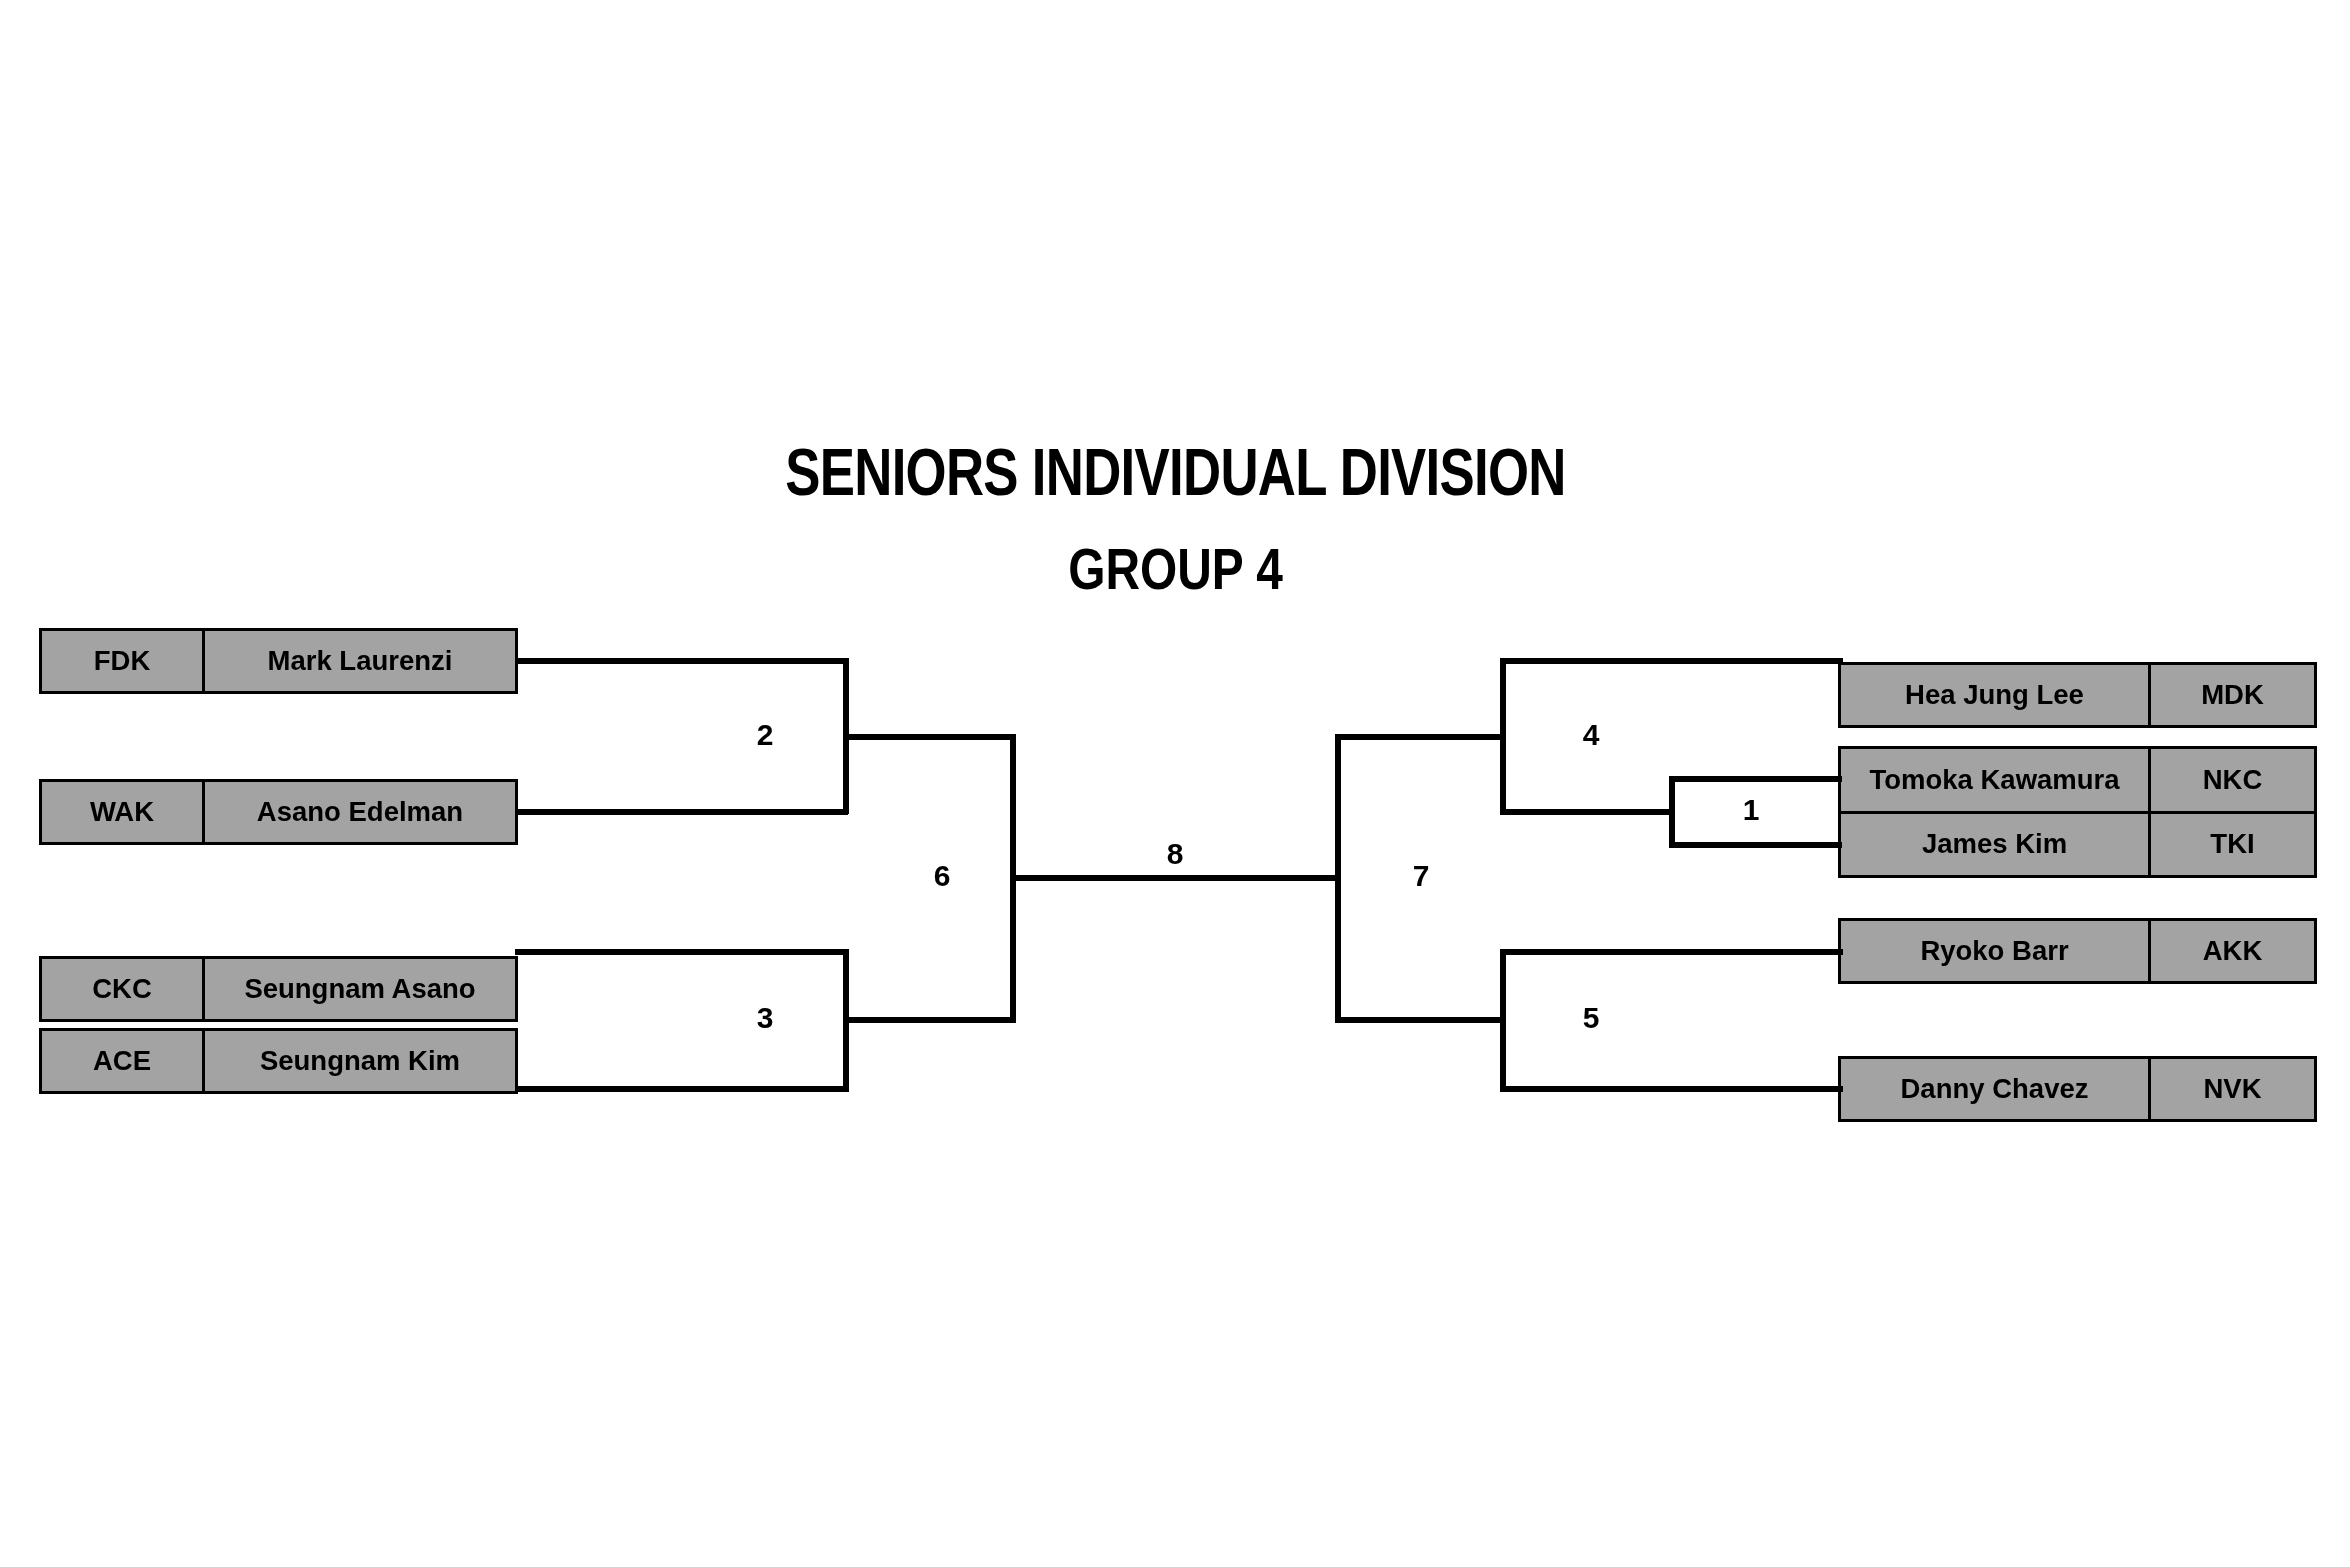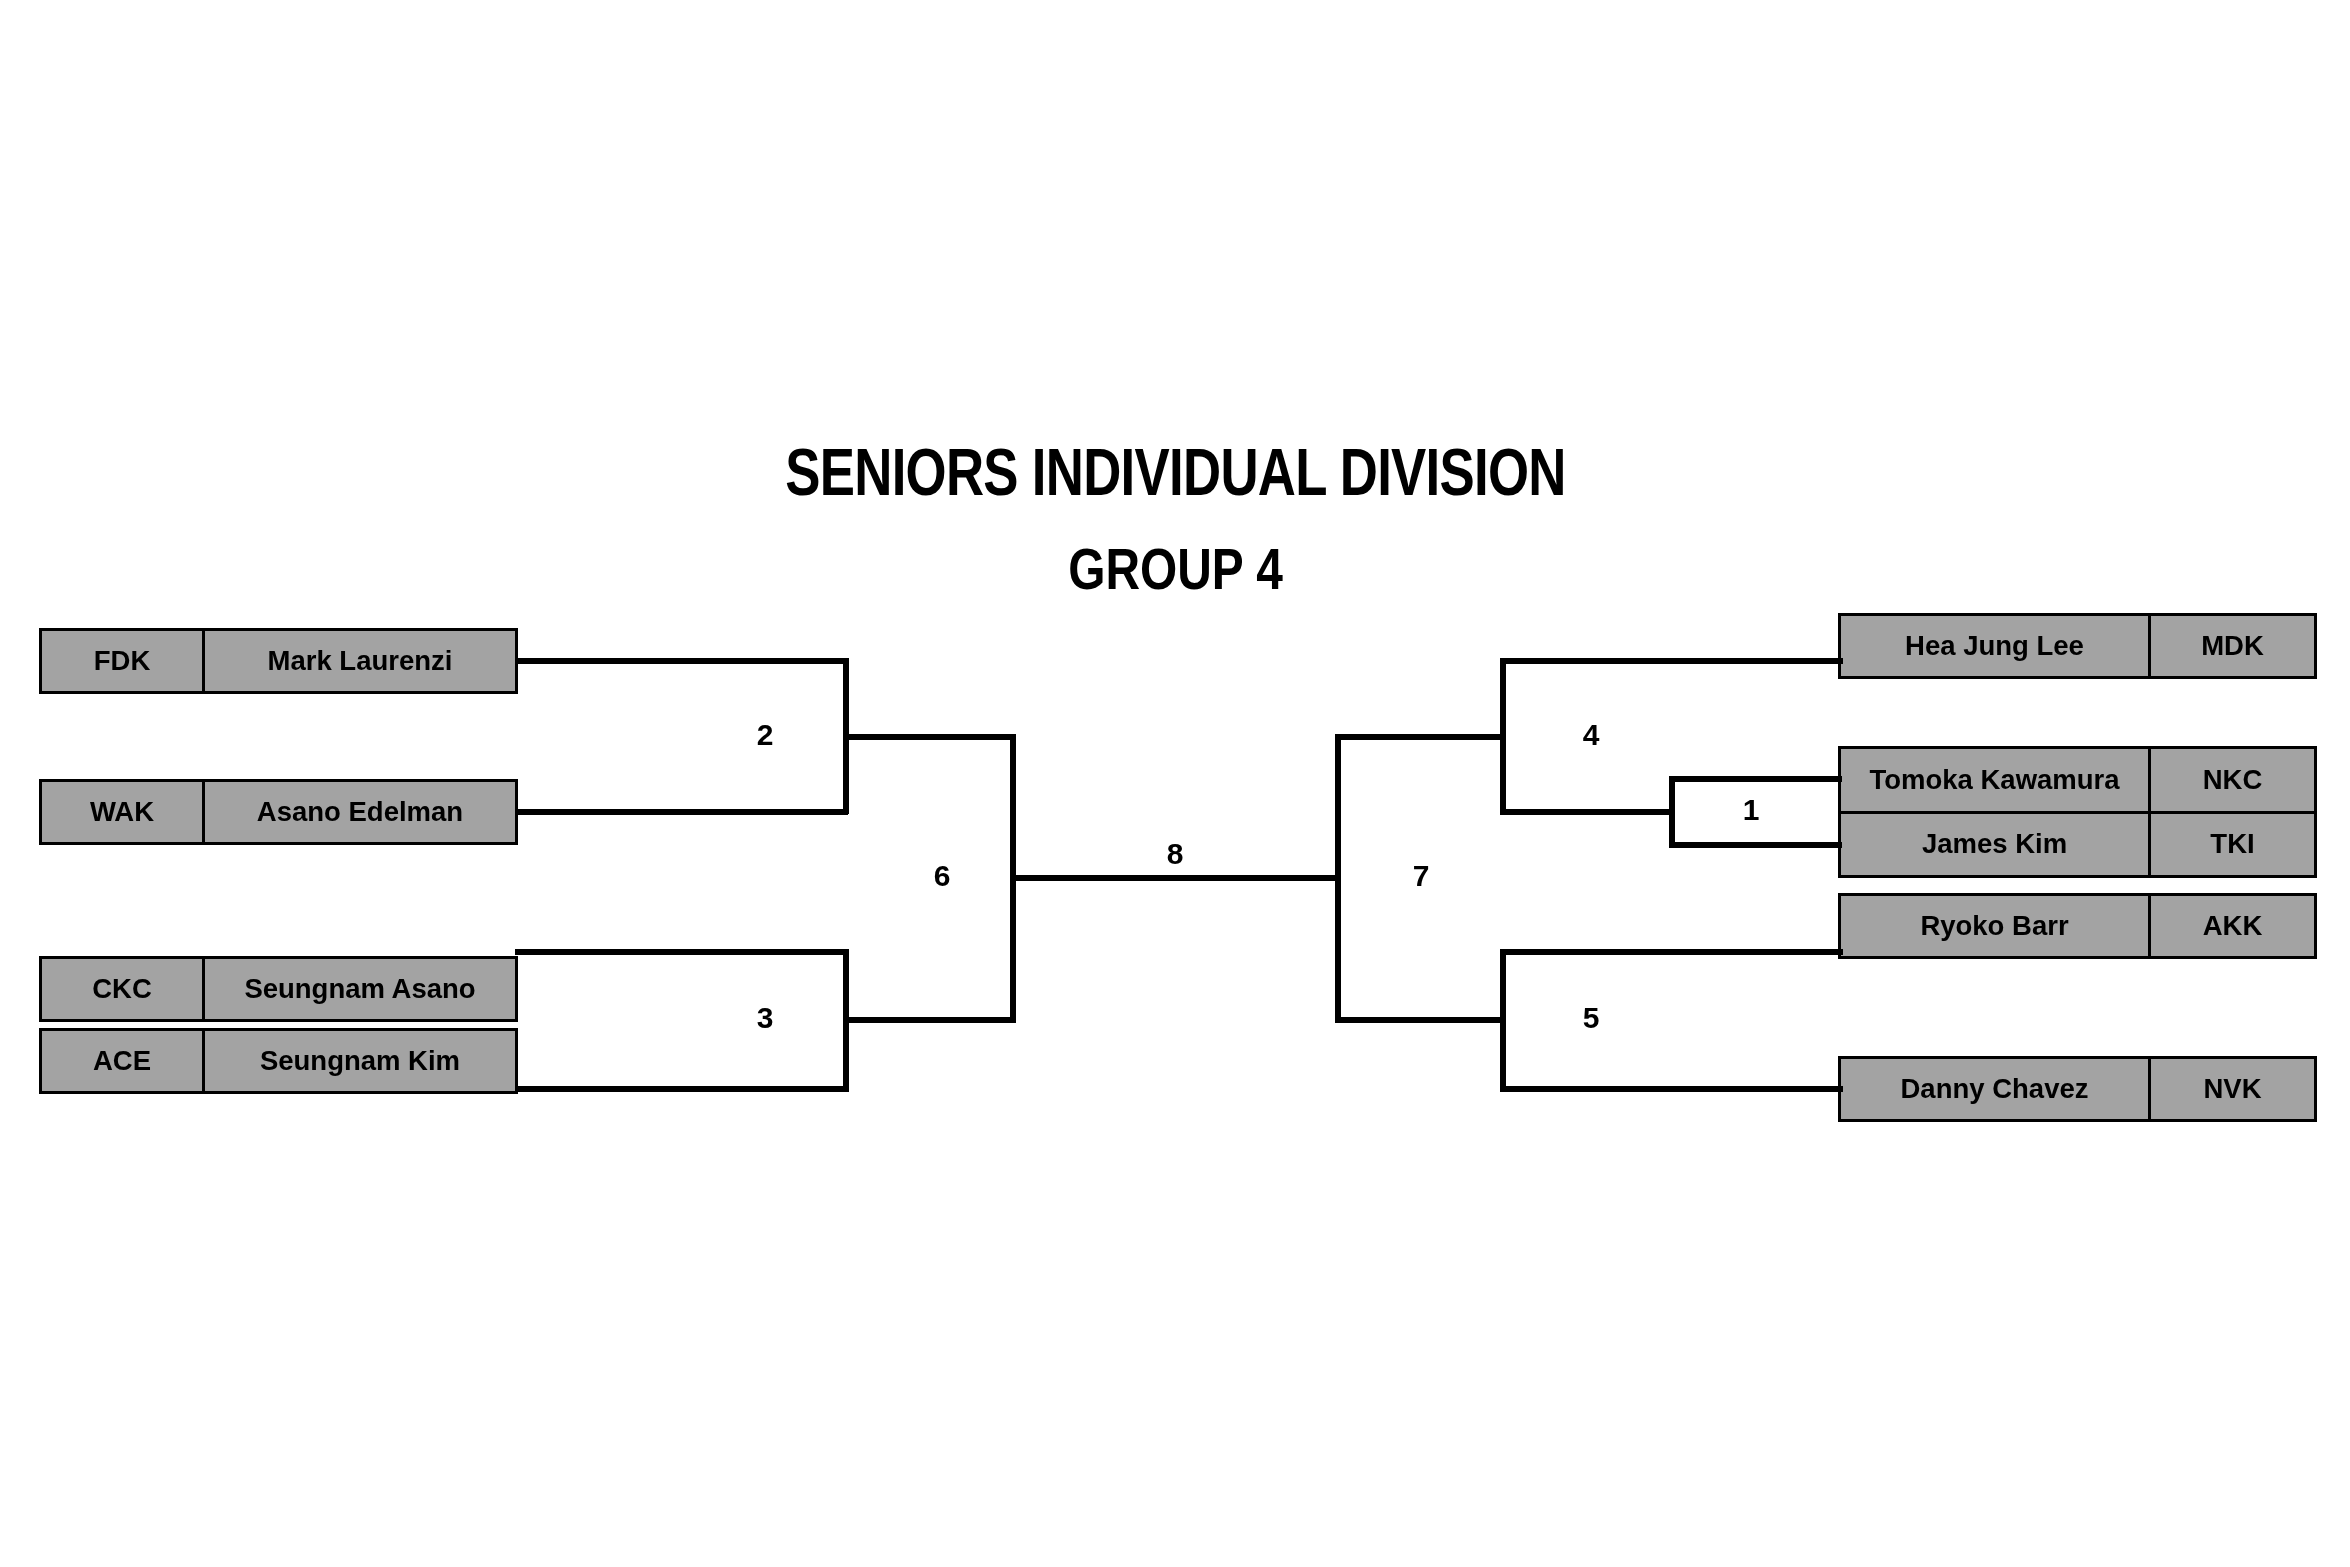--- a/index.html
+++ b/index.html
@@ -102,37 +102,37 @@
   </div>
   <div class="pbox lcol" style="top:956px">
     <div class="cell club-l">CKC</div>
     <div class="cell name-l">Seungnam Asano</div>
   </div>
   <div class="pbox lcol" style="top:1028px">
     <div class="cell club-l">ACE</div>
     <div class="cell name-l">Seungnam Kim</div>
   </div>
 
-  <div class="pbox rcol" style="top:613px">
+  <div class="pbox rcol" style="top:662px">
     <div class="cell name-r">Hea Jung Lee</div>
     <div class="cell club-r">MDK</div>
   </div>
 
   <div class="pbox rcol pair" style="top:746px">
     <div class="prow first">
       <div class="cell name-r">Tomoka Kawamura</div>
       <div class="cell club-r">NKC</div>
     </div>
     <div class="prow">
       <div class="cell name-r">James Kim</div>
       <div class="cell club-r">TKI</div>
     </div>
   </div>
 
-  <div class="pbox rcol" style="top:893px">
+  <div class="pbox rcol" style="top:918px">
     <div class="cell name-r">Ryoko Barr</div>
     <div class="cell club-r">AKK</div>
   </div>
   <div class="pbox rcol" style="top:1056px">
     <div class="cell name-r">Danny Chavez</div>
     <div class="cell club-r">NVK</div>
   </div>
 
   <div class="hline" style="left:515px;top:658px;width:333px"></div>
   <div class="hline" style="left:515px;top:809px;width:333px"></div>

